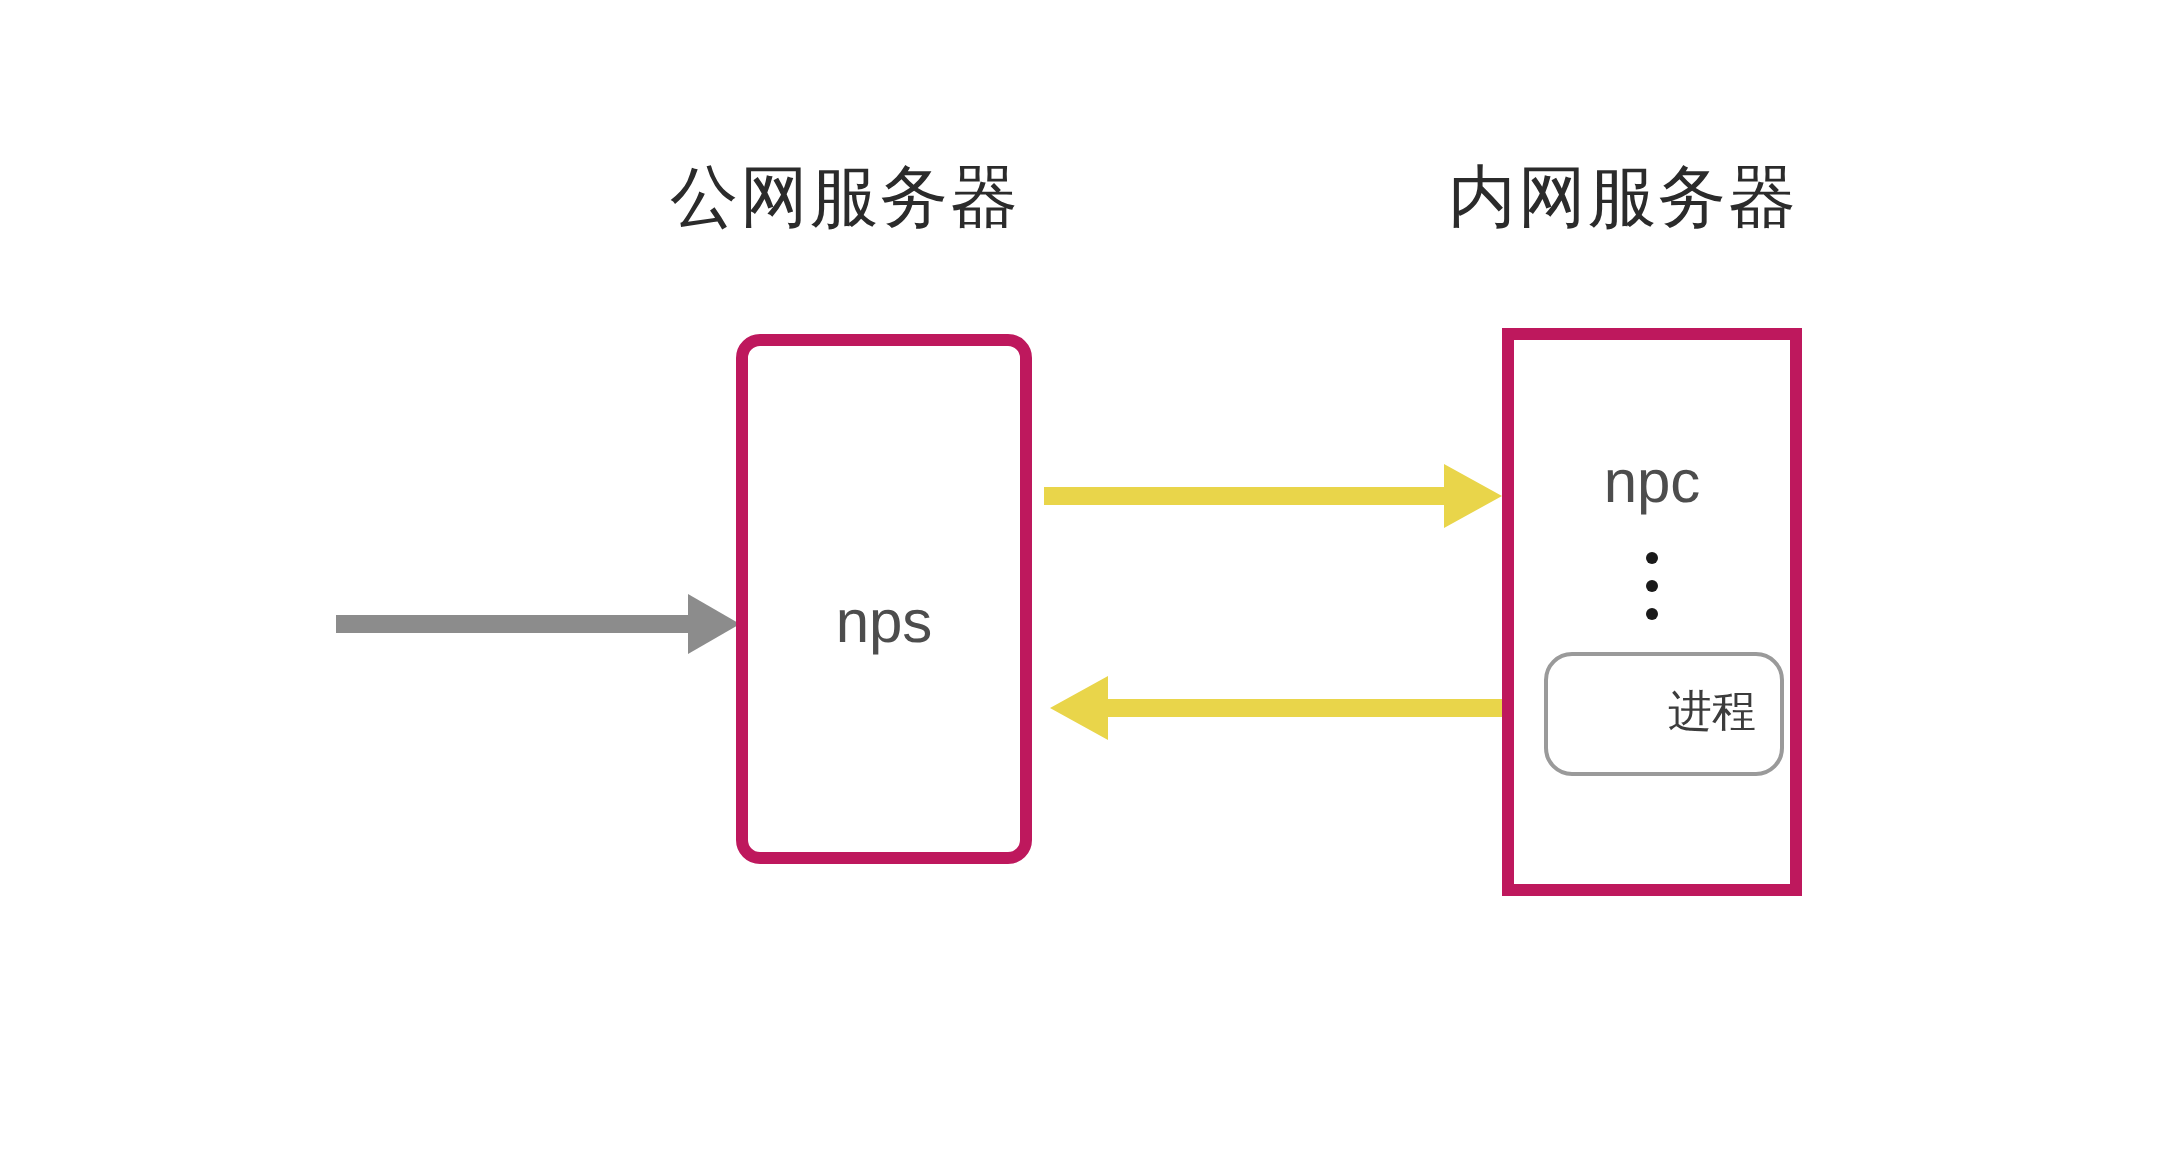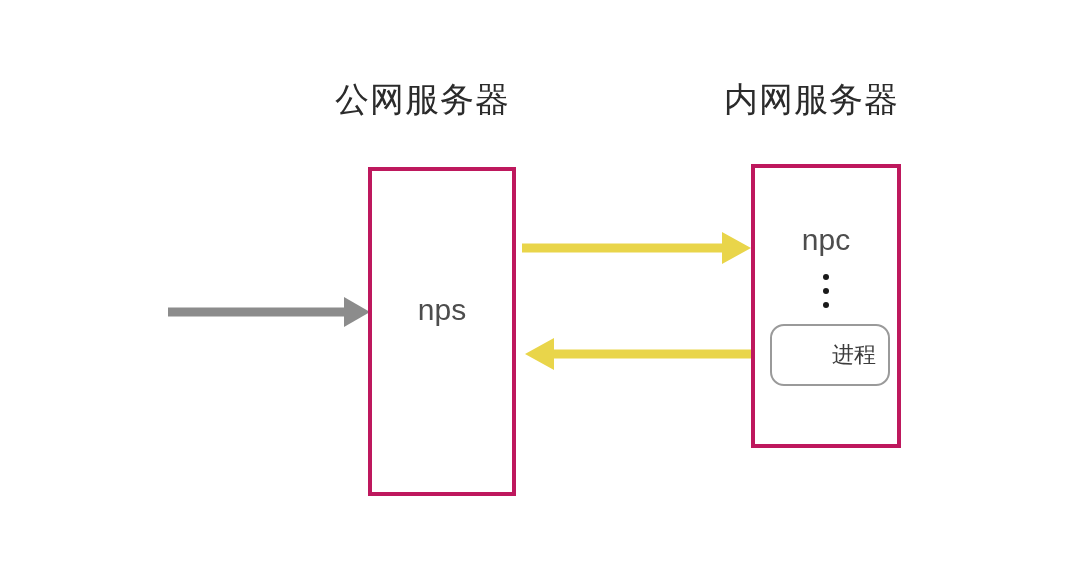--- a/index.html
+++ b/index.html
@@ -27,25 +27,25 @@
     letter-spacing: 1px;
     white-space: nowrap;
     font-family: "DejaVu Sans", "Liberation Sans", sans-serif;
   }
   #title-public  { left: 335px; top: 82px; }
   #title-private { left: 700px; top: 82px; margin-left: 24px; }
 
   
   .server-box {
     position: absolute;
-    border: 4px solid #be185d;
+    border: 6px solid #be185d;
     background: #ffffff;
     box-sizing: border-box;
   }
-  #box-nps { left: 368px; top: 167px; width: 148px; height: 329px; }
+  #box-nps { left: 368px; top: 167px; width: 148px; height: 265px; border-radius: 12px; }
   #box-npc { left: 751px; top: 164px; width: 150px; height: 284px; }
 
   .box-label {
     position: absolute;
     font-size: 30px;
     line-height: 1;
     color: #4d4d4d;
     white-space: nowrap;
     font-family: "Liberation Sans", "DejaVu Sans", sans-serif;
   }

